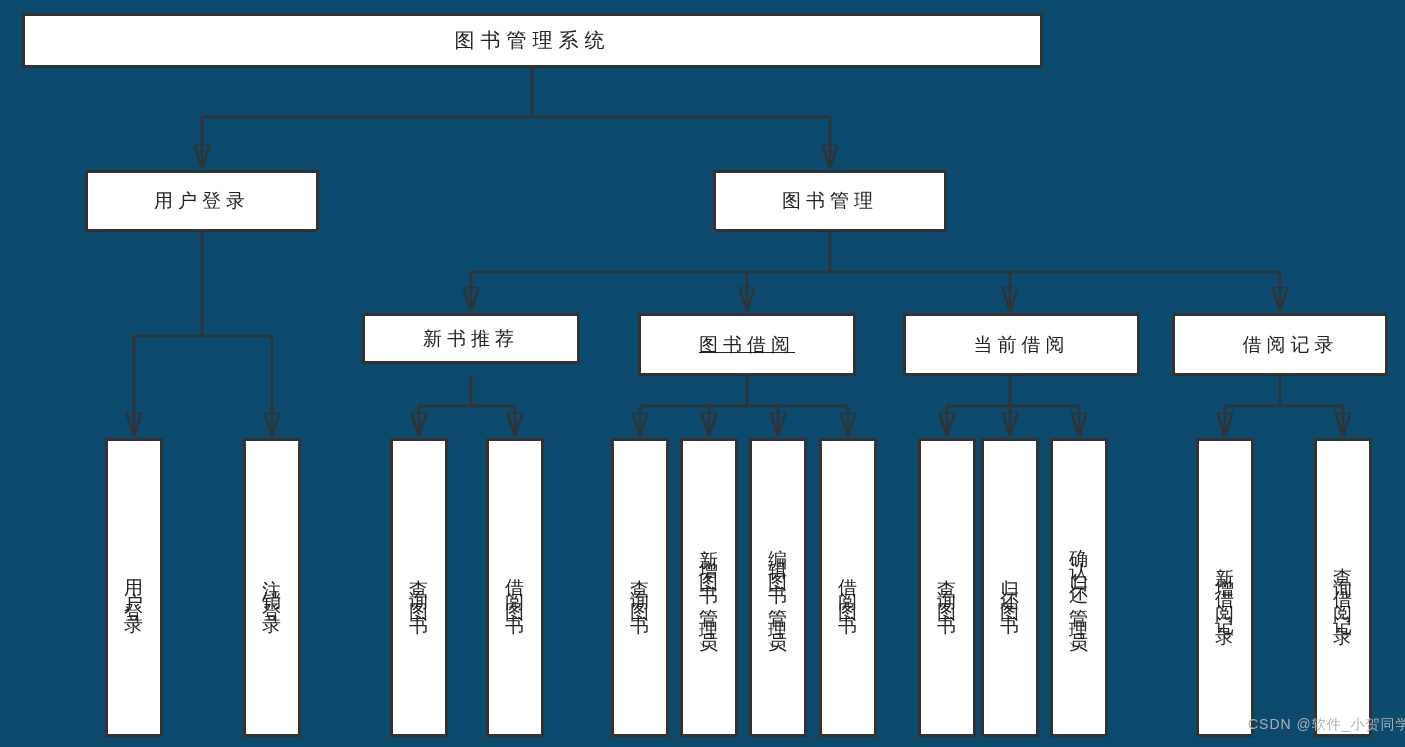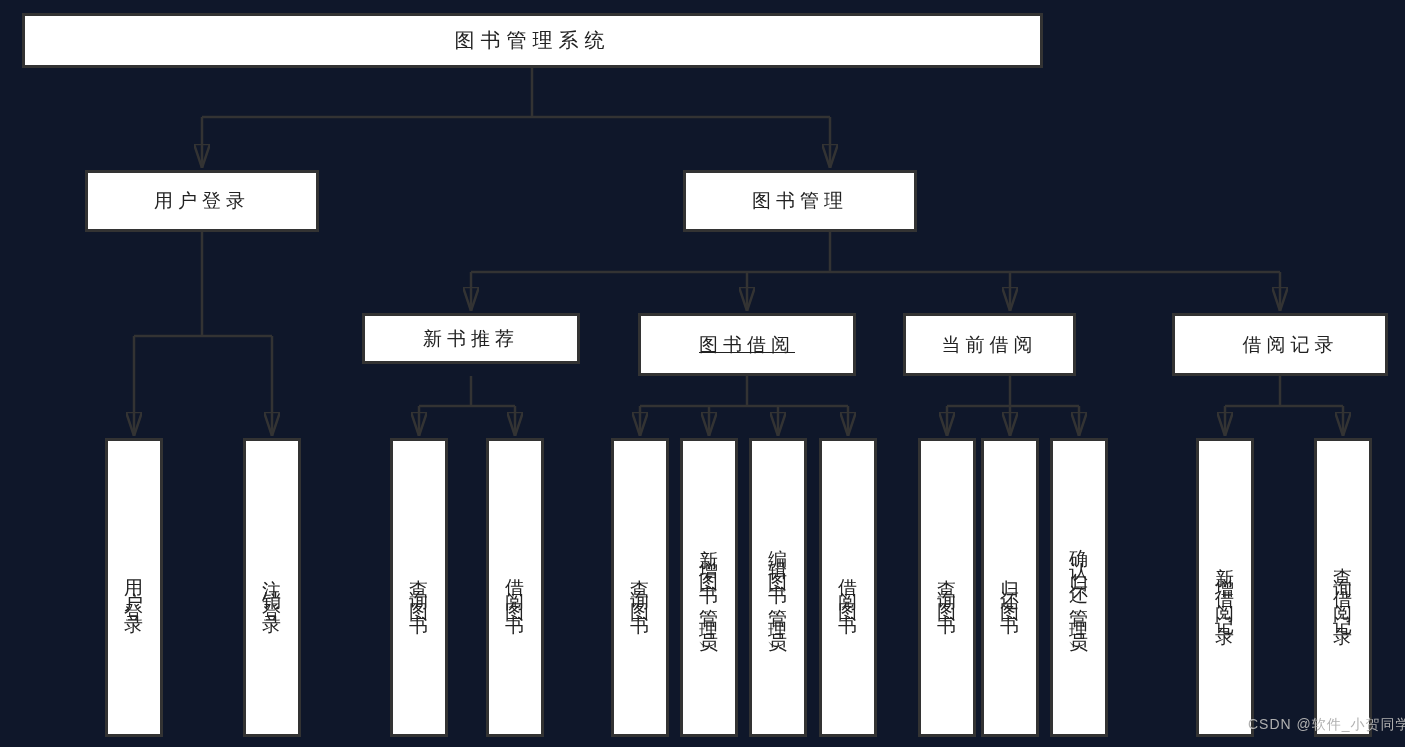--- a/index.html
+++ b/index.html
@@ -5,21 +5,21 @@
   html, body {
     margin: 0;
     padding: 0;
     background: #ffffff;
     font-family: "Liberation Sans", sans-serif;
   }
   .canvas {
     position: relative;
     width: 1405px;
     height: 747px;
-    background: #0f172a;
+    background: #0c4a6e;
     overflow: hidden;
   }
   .connectors {
     position: absolute;
     left: 0;
     top: 0;
     width: 1405px;
     height: 747px;
   }
   .connectors path, .connectors line {
@@ -129,25 +129,25 @@
       <path d="M1280 376 V406"></path>
       <path d="M1225 406 H1343"></path>
       <line x1="1225" y1="406" x2="1225" y2="436" marker-end="url(#ah)"></line>
       <line x1="1343" y1="406" x2="1343" y2="436" marker-end="url(#ah)"></line>
     </g>
   </svg>
 
   <div class="node h root-box" style="left:22px; top:13px; width:1021px; height:55px;">图书管理系统</div>
 
   <div class="node h" style="left:85px; top:170px; width:234px; height:62px;">用户登录</div>
-  <div class="node h" style="left:683px; top:170px; width:234px; height:62px;">图书管理</div>
+  <div class="node h" style="left:713px; top:170px; width:234px; height:62px;">图书管理</div>
 
   <div class="node h" style="left:362px; top:313px; width:218px; height:51px;">新书推荐</div>
   <div class="node h" style="left:638px; top:313px; width:218px; height:63px;text-decoration:underline;">图书借阅</div>
-  <div class="node h" style="left:903px; top:313px; width:173px; height:63px;">当前借阅</div>
+  <div class="node h" style="left:903px; top:313px; width:237px; height:63px;">当前借阅</div>
   <div class="node h" style="left:1172px; top:313px; width:216px; height:63px;padding-left:21px;">借阅记录</div>
 
   <div class="node v" style="left:105px; top:438px; width:58px; height:299px;">用户登录</div>
   <div class="node v" style="left:243px; top:438px; width:58px; height:299px;">注销登录</div>
 
   <div class="node v" style="left:390px; top:438px; width:58px; height:299px;">查询图书</div>
   <div class="node v" style="left:486px; top:438px; width:58px; height:299px;">借阅图书</div>
 
   <div class="node v" style="left:611px; top:438px; width:58px; height:299px;">查询图书</div>
   <div class="node v" style="left:680px; top:438px; width:58px; height:299px;">新增图书（管理员）</div>

